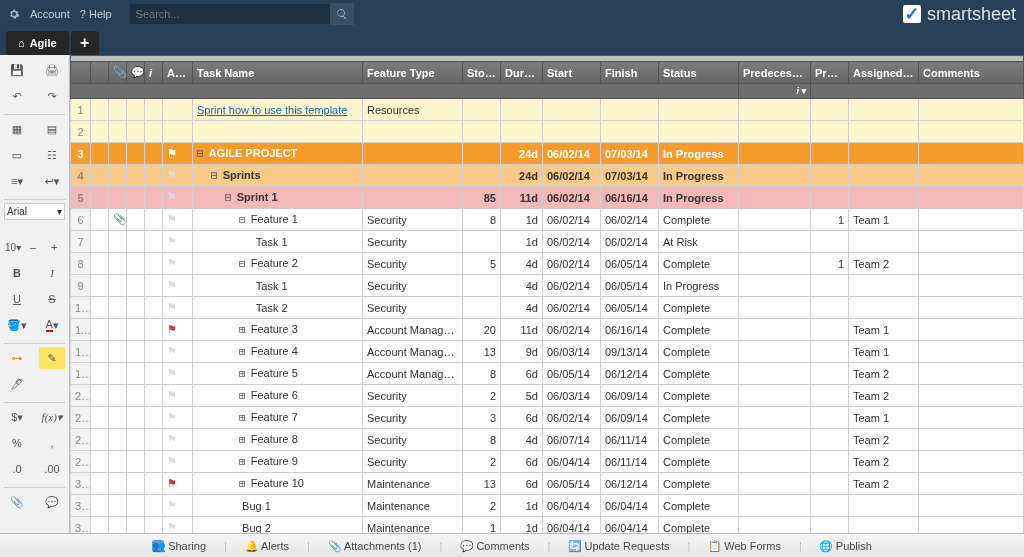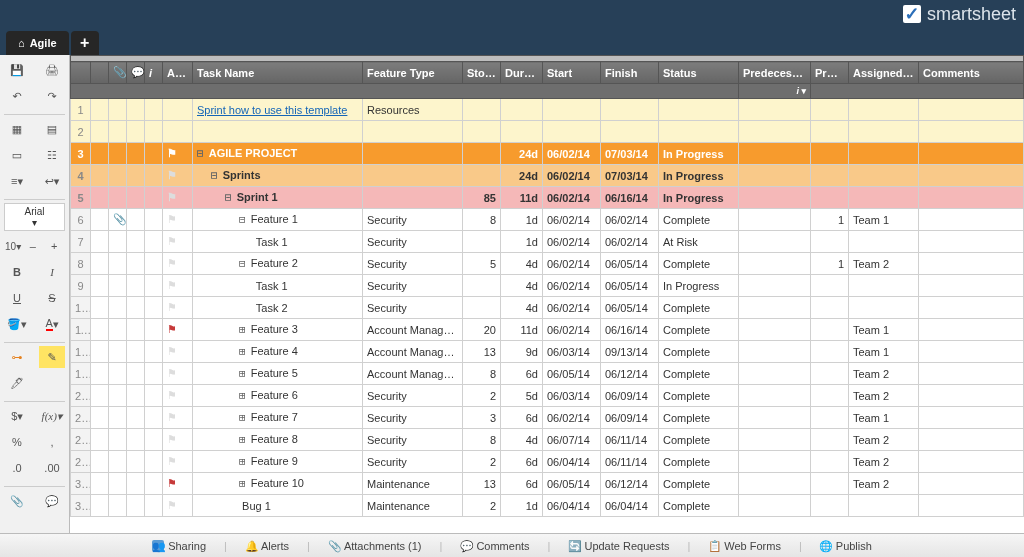--- a/index.html
+++ b/index.html
@@ -24,21 +24,21 @@
 .tab.home .hicon{ margin-right:5px; }
 
 
 .main { display:flex; background:#cfcfcf; height: calc(557px - 28px - 27px - 24px); }
 
 
 .tools { width:70px; min-width:70px; background:#f1f1f1; border-right:1px solid #bbb; display:flex; flex-direction:column; padding:4px; font-size:11px;}
 .tools .row { display:flex; justify-content:space-between; margin-bottom:4px; }
 .tools .tbtn { width:26px; height:22px; display:flex; align-items:center; justify-content:center; cursor:pointer; color:#555; border:1px solid transparent;}
 .tools hr { border:none; border-top:1px solid #ccc; margin:3px 0; }
-.tools .fontsel{ font-size:10px; padding:2px; background:#fff; border:1px solid #ccc; display:flex; justify-content:space-between; align-items:center; margin-bottom:4px;flex-direction:column;}
+.tools .fontsel{ font-size:10px; padding:2px; background:#fff; border:1px solid #ccc; display:flex; justify-content:space-between; align-items:center; margin-bottom:16px;}
 .tools .bold{ font-weight:bold; }
 .tools .italic{ font-style:italic; font-family:'Times New Roman',serif;}
 .tools .under{ text-decoration:underline; }
 .tools .strike{ text-decoration:line-through; }
 
 
 .sheet { flex:1; background:#fff; overflow:auto; position:relative; }
 .sheet table { border-collapse:collapse; width:100%; table-layout:fixed; }
 .sheet th, .sheet td { border:1px solid #d0d0d0; height:22px; padding:2px 4px; font-size:11px; white-space:nowrap; overflow:hidden; text-overflow:ellipsis;}
 .sheet thead th { background:linear-gradient(#7c7c7c,#656565); color:#fff; font-weight:bold; text-align:left; border-color:#555; position:sticky; top:0; z-index:2; }
@@ -74,20 +74,37 @@
 .bottom .b .ic{ width:12px; height:12px; display:inline-block; border-radius:2px;}
 .bottom .sep{ color:#bbb; }
 
 svg{display:block}
 .sicon{width:12px;height:12px;fill:#9bb4cd;}
 </style>
 </head>
 <body>
 
 <div class="topbar">
+  <div class="left">
+    <span class="btn">
+      <svg class="sicon" viewBox="0 0 24 24">
+          <path d="M12 8a4 4 0 100 8 4 4 0 000-8zm9 4a7 7 0 01-.1 1.2l2 1.6-2 3.4-2.4-.8a7 7 0 01-2 1.2l-.4 2.5H11l-.4-2.5a7 7 0 01-2-1.2l-2.4.8-2-3.4 2-1.6A7 7 0 016 12c0-.4 0-.8.1-1.2l-2-1.6 2-3.4 2.4.8a7 7 0 012-1.2L11 3h3l.4 2.5a7 7 0 012 1.2l2.4-.8 2 3.4-2 1.6c.1.4.2.8.2 1.1z"></path>
+        </svg>
+    </span>
+    <span class="btn">Account</span>
+    <span class="btn">? <span>Help</span></span>
+    <div class="search">
+      <input type="text" placeholder="Search..." style="">
+      <div class="sbtn">
+        <svg class="sicon" viewBox="0 0 24 24">
+            <path d="M10 2a8 8 0 015.3 13.9l5 5-1.4 1.4-5-5A8 8 0 1110 2zm0 2a6 6 0 100 12 6 6 0 000-12z"></path>
+          </svg>
+      </div>
+    </div>
+  </div>
   <div class="logo">
     <span class="chk">✓</span>
     <span>smartsheet</span>
   </div>
 </div>
 
 <div class="tabstrip">
   <div class="tab home">
       <span class="hicon">⌂</span>
       <span>Agile</span>
@@ -574,20 +591,39 @@
             <td class="sp">2</td>
             <td class="du">1d</td>
             <td>06/04/14</td>
             <td>06/04/14</td>
             <td>Complete</td>
             <td></td>
             <td class="spr"></td>
             <td></td>
             <td></td>
           </tr>
+          <tr class="">
+            <td class="rnum">36</td>
+            <td class="icol"></td>
+            <td class="icol"></td>
+            <td class="icol"></td>
+            <td class="icol"></td>
+            <td><span class="flag">⚑</span></td>
+            <td><span class="indent" style="width:42px"></span> Bug 2</td>
+            <td>Maintenance</td>
+            <td class="sp">1</td>
+            <td class="du">1d</td>
+            <td>06/04/14</td>
+            <td>06/04/14</td>
+            <td>Complete</td>
+            <td></td>
+            <td class="spr"></td>
+            <td></td>
+            <td></td>
+          </tr>
         </tbody>
     </table>
   </div>
 </div>
 
 <div class="bottom">
   <div class="b">
       <span class="ic" style="background:#5a9bd5">👥</span>
       <span>Sharing</span>
     </div>

